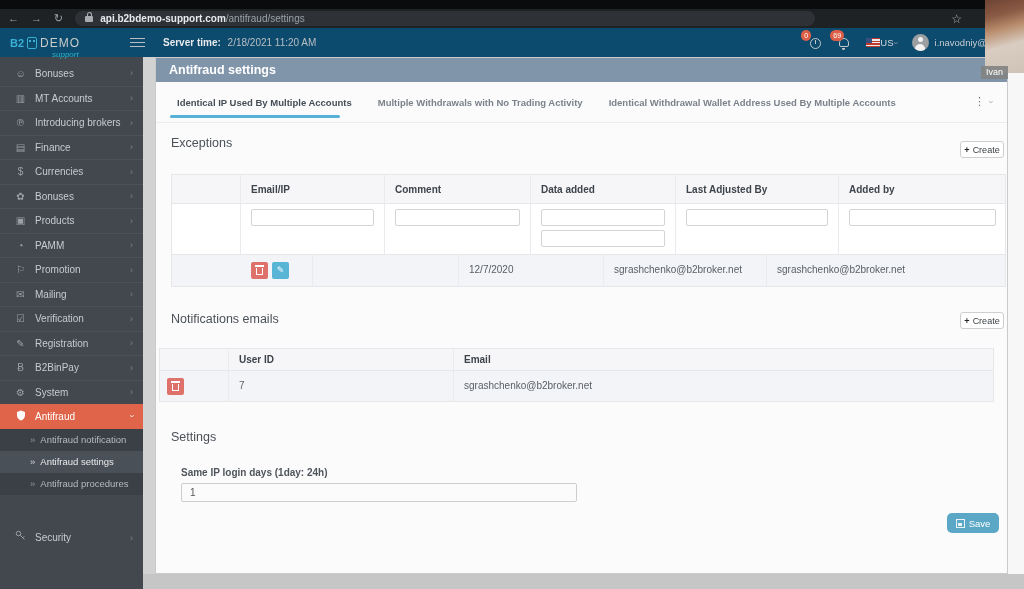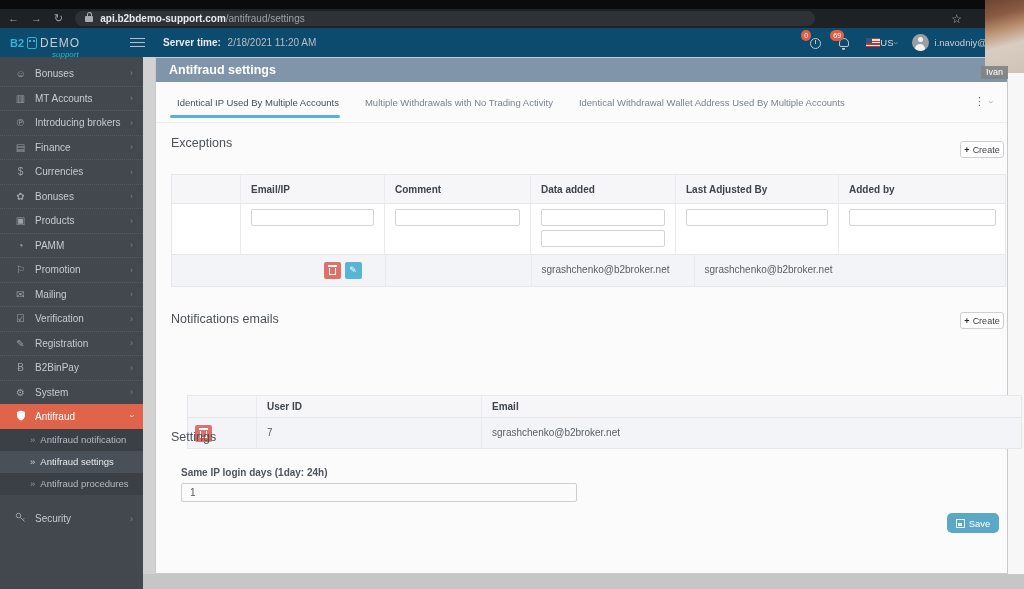--- a/index.html
+++ b/index.html
@@ -53,44 +53,44 @@
   .si-ico{width:15px;margin-right:7px;color:#9aa0a6;font-size:10px;text-align:center;flex:none;}
   .si-label{white-space:nowrap;}
   .si-chev{margin-left:auto;color:#7e858c;font-size:9px;}
   .side-item.active{background:#e0644a;color:#fff;border-top:none;}
   .side-item.active .si-ico,.side-item.active .si-chev{color:#fff;}
   .submenu{background:#3b4046;}
   .sub-item{height:22px;display:flex;align-items:center;padding-left:30px;font-size:9.5px;color:#b4bac0;cursor:pointer;gap:5px;box-sizing:border-box;}
   .sub-item.active{background:#4a5057;color:#e9ebed;}
   .sub-bullet{color:#8d949b;font-size:9.5px;}
   .sub-item.active .sub-bullet{color:#cfd4d8;}
-  .side-item.security{margin-top:12px;border-top:none;}
+  .side-item.security{margin-top:24px;border-top:none;align-items:flex-end;}
   
   .main{position:absolute;left:143px;top:57px;width:881px;height:532px;background:#d2d2d3;z-index:1;}
   .right-strip{position:absolute;right:0;top:0;width:16px;height:517px;background:#f7f7f8;}
   .bottom-strip{position:absolute;left:0;bottom:0;width:881px;height:15px;background:#c6c6c7;}
   .card{position:absolute;left:12px;top:0;width:853px;height:517px;background:#fbfbfc;border:1px solid #cacacd;box-sizing:border-box;}
   .title-bar{position:absolute;left:0;top:0;width:100%;height:24px;background:#8095aa;color:#fff;font-size:12.5px;font-weight:600;line-height:24px;padding-left:13px;box-sizing:border-box;}
   .tabs{position:absolute;left:0;top:24px;width:100%;height:41px;border-bottom:1px solid #ececee;display:flex;align-items:center;padding-left:21px;gap:26px;box-sizing:border-box;}
-  .tab{font-size:9.5px;color:#7b828a;cursor:pointer;white-space:nowrap;}
+  .tab{font-size:9.5px;color:#7b828a;cursor:pointer;white-space:nowrap;font-weight:bold;}
   .tab.active{color:#454e56;}
   .tab-underline{position:absolute;left:14px;top:33px;width:170px;height:3px;background:#57b1d6;border-radius:2px;}
   .tab-dots{position:absolute;left:818px;top:13px;color:#6b7178;font-size:11px;cursor:pointer;}
   .tab-collapse{position:absolute;left:833px;top:15px;cursor:pointer;}
   .section-heading{position:absolute;font-size:12.5px;color:#4b5157;}
   .h-exceptions{left:15px;top:78px;}
   .h-notif{left:15px;top:254px;}
   .h-settings{left:15px;top:372px;}
   .btn-create{position:absolute;width:44px;height:17px;background:#fff;border:1px solid #cfcfd1;border-radius:3px;display:flex;align-items:center;justify-content:center;gap:3px;font-size:9px;color:#3c4145;cursor:pointer;box-sizing:border-box;}
   .btn-create .plus{font-weight:bold;color:#1f2326;}
   .bc1{left:804px;top:83px;}
   .bc2{left:804px;top:254px;}
   .tbl{position:absolute;width:835px;border:1px solid #e7e7ea;box-sizing:border-box;}
   .t1{left:15px;top:116px;}
-  .t2{left:31px;top:290px;margin-top:47px;}
+  .t2{left:3px;top:290px;}
   .t-row{display:flex;box-sizing:border-box;justify-content:center;}
   .t-row > div{border-right:1px solid #ebebee;box-sizing:border-box;overflow:hidden;}
   .t-row > div:last-child{border-right:none;}
   .hdr-row{background:#f6f6f8;border-bottom:1px solid #e7e7ea;}
   .hdr-row > div{font-size:10px;font-weight:bold;color:#3e444b;padding:9px 0 0 10px;}
   .t1 .hdr-row{height:29px;}
   .flt-row{background:#fff;height:51px;border-bottom:1px solid #e7e7ea;}
   .flt-row > div{padding:5px 10px 0 10px;display:flex;flex-direction:column;gap:4px;align-items:stretch;}
   .flt-row input{height:17px;border:1px solid #d4d4d7;border-radius:2px;background:#fff;font-size:9px;padding:0 4px;box-sizing:border-box;outline:none;width:100%;}
   .dat-row{background:#f3f4f7;}
@@ -329,20 +329,21 @@
         <div class="t-row dat-row">
           <div class="c0 cell-actions">
             <span class="ibtn del">
                 <span class="trash-icon"></span>
               </span>
             <span class="ibtn edit">
                 <span class="pencil-icon">✎</span>
               </span>
           </div>
           <div class="c2"></div>
+          <div class="c3">12/7/2020</div>
           <div class="c4">sgrashchenko@b2broker.net</div>
           <div class="c5">sgrashchenko@b2broker.net</div>
         </div>
       </div>
 
       <div class="section-heading h-notif">Notifications emails</div>
       <div class="btn-create bc2">
         <span class="plus">+</span>
         <span>Create</span>
       </div>

